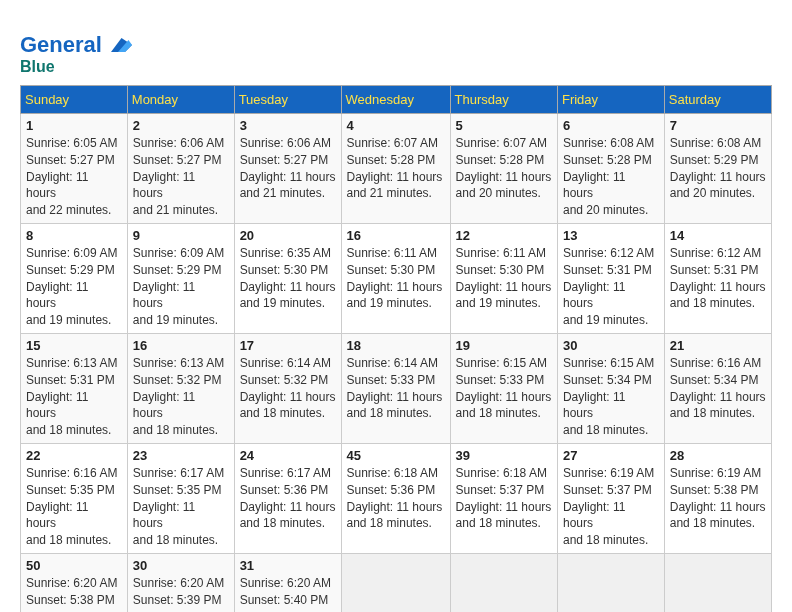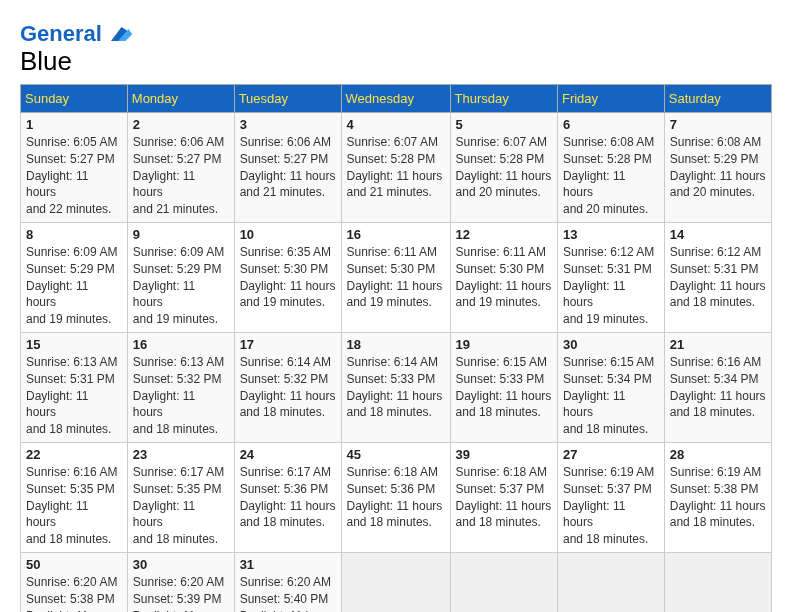--- a/index.html
+++ b/index.html
@@ -12,20 +12,21 @@
     }
     .header {
       display: flex;
       justify-content: space-between;
       align-items: flex-start;
       margin-bottom: 10px;
     }
     .logo {
       display: flex;
       align-items: flex-end;
+      margin-top: 11px;
     }
     .logo-text {
       font-size: 22px;
       font-weight: bold;
       color: #333;
       line-height: 1.1;
     }
     .logo-text span {
       color: #1565c0;
     }
@@ -96,21 +97,21 @@
 <div class="header">
   <div class="logo">
     <div>
       <div style="display:flex;align-items:center;">
         <span class="logo-text"><span>General</span></span>
         <svg class="logo-icon" viewBox="0 0 40 30">
           <polygon points="10,25 25,5 40,15 30,25" fill="#1565c0"></polygon>
           <polygon points="20,25 35,8 40,15 30,25" fill="#42a5f5"></polygon>
         </svg>
       </div>
-      <div style="font-size:26px;font-weight:normal;color:#000000;line-height:1;">Blue</div>
+      <div style="font-size:16px;font-weight:bold;color:#0f766e;line-height:1;">Blue</div>
     </div>
   </div>
   <div class="title-block">
     <div class="month-title"></div>
     <div class="subtitle"></div>
   </div>
 </div>
 
 <table>
   <thead>
@@ -185,21 +186,21 @@
 and 19 minutes.</div>
         </td>
         <td>
           <span class="day-num">9</span>
           <div class="day-info" style="white-space: pre-line;">Sunrise: 6:09 AM
 Sunset: 5:29 PM
 Daylight: 11 hours
 and 19 minutes.</div>
         </td>
         <td>
-          <span class="day-num">10</span>
+          <span class="day-num">20</span>
           <div class="day-info" style="white-space: pre-line;">Sunrise: 6:35 AM
 Sunset: 5:30 PM
 Daylight: 11 hours
 and 19 minutes.</div>
         </td>
         <td>
           <span class="day-num">16</span>
           <div class="day-info" style="white-space: pre-line;">Sunrise: 6:11 AM
 Sunset: 5:30 PM
 Daylight: 11 hours

